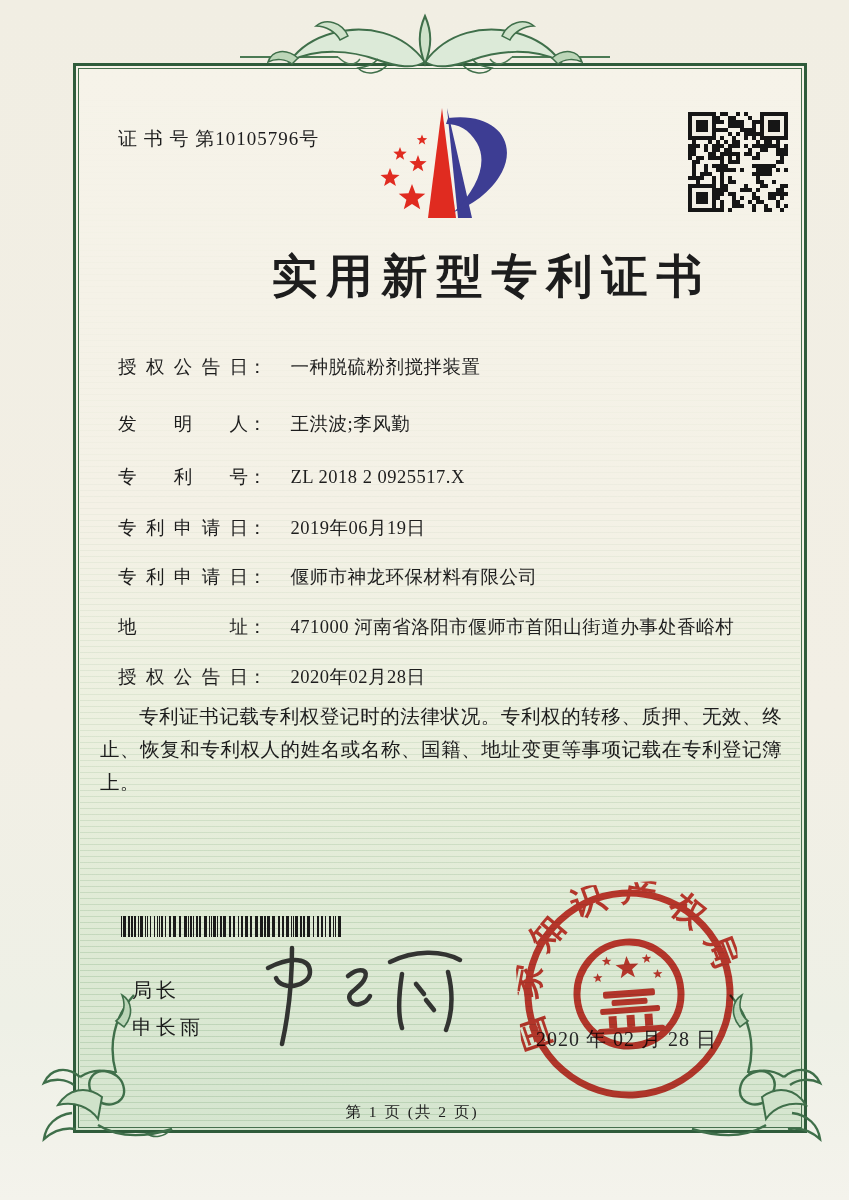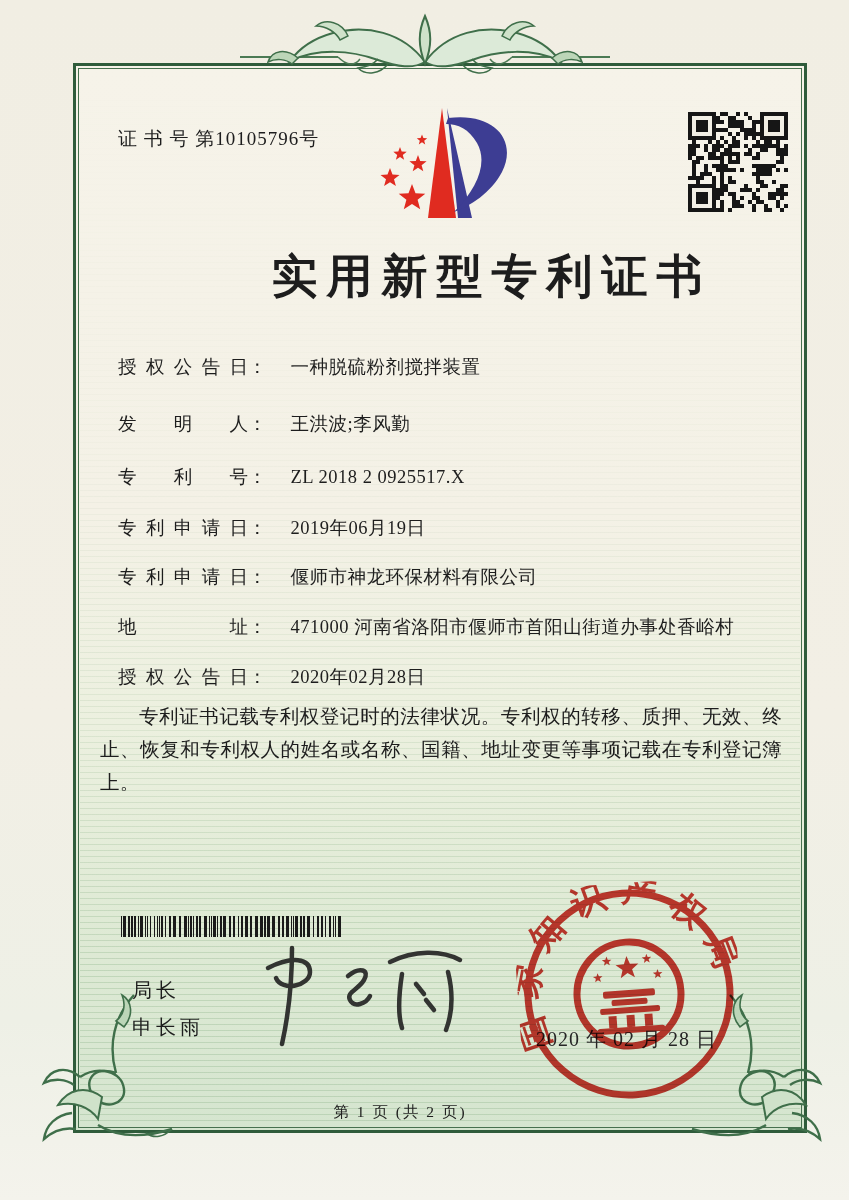--- a/index.html
+++ b/index.html
@@ -29,21 +29,21 @@
   .grp2 .l2{letter-spacing:1.5px;}
   
   .bodytext{left:100px;top:700px;width:682px;font-size:19.5px;line-height:33px;text-align:justify;letter-spacing:.3px;}
   .bodytext p{margin:0;text-indent:2em;}
   
   .barcode{left:121px;top:915px;width:226px;height:24px;}
   .dirblock{left:120px;top:972px;font-size:20px;letter-spacing:4px;line-height:37px;margin-left:12px;}
   .sig{left:252px;top:942px;width:220px;height:110px;}
   .sealdate{left:536px;top:1026px;font-size:20px;letter-spacing:1px;color:#262626;}
   .seal{left:518px;top:883px;width:222px;height:222px;mix-blend-mode:multiply;opacity:.95;transform:rotate(-4deg);}
-  .pagenum{left:62px;top:1102px;width:676px;text-align:center;font-size:15.5px;letter-spacing:2px;}
+  .pagenum{left:74px;top:1102px;width:676px;text-align:center;font-size:15.5px;letter-spacing:2px;}
   .backnote{left:0;top:1154px;width:849px;text-align:center;font-size:15.5px;letter-spacing:3px;color:#333;margin-top:47px;}
   .orn{pointer-events:none;}
   .orn-top{left:238px;top:6px;width:374px;height:70px;}
   .orn-bl{left:38px;top:993px;width:138px;height:152px;}
   .orn-br{left:688px;top:993px;width:138px;height:152px;transform:scaleX(-1);}
 </style>
 </head>
 <body>
 
 <div class="frame">

